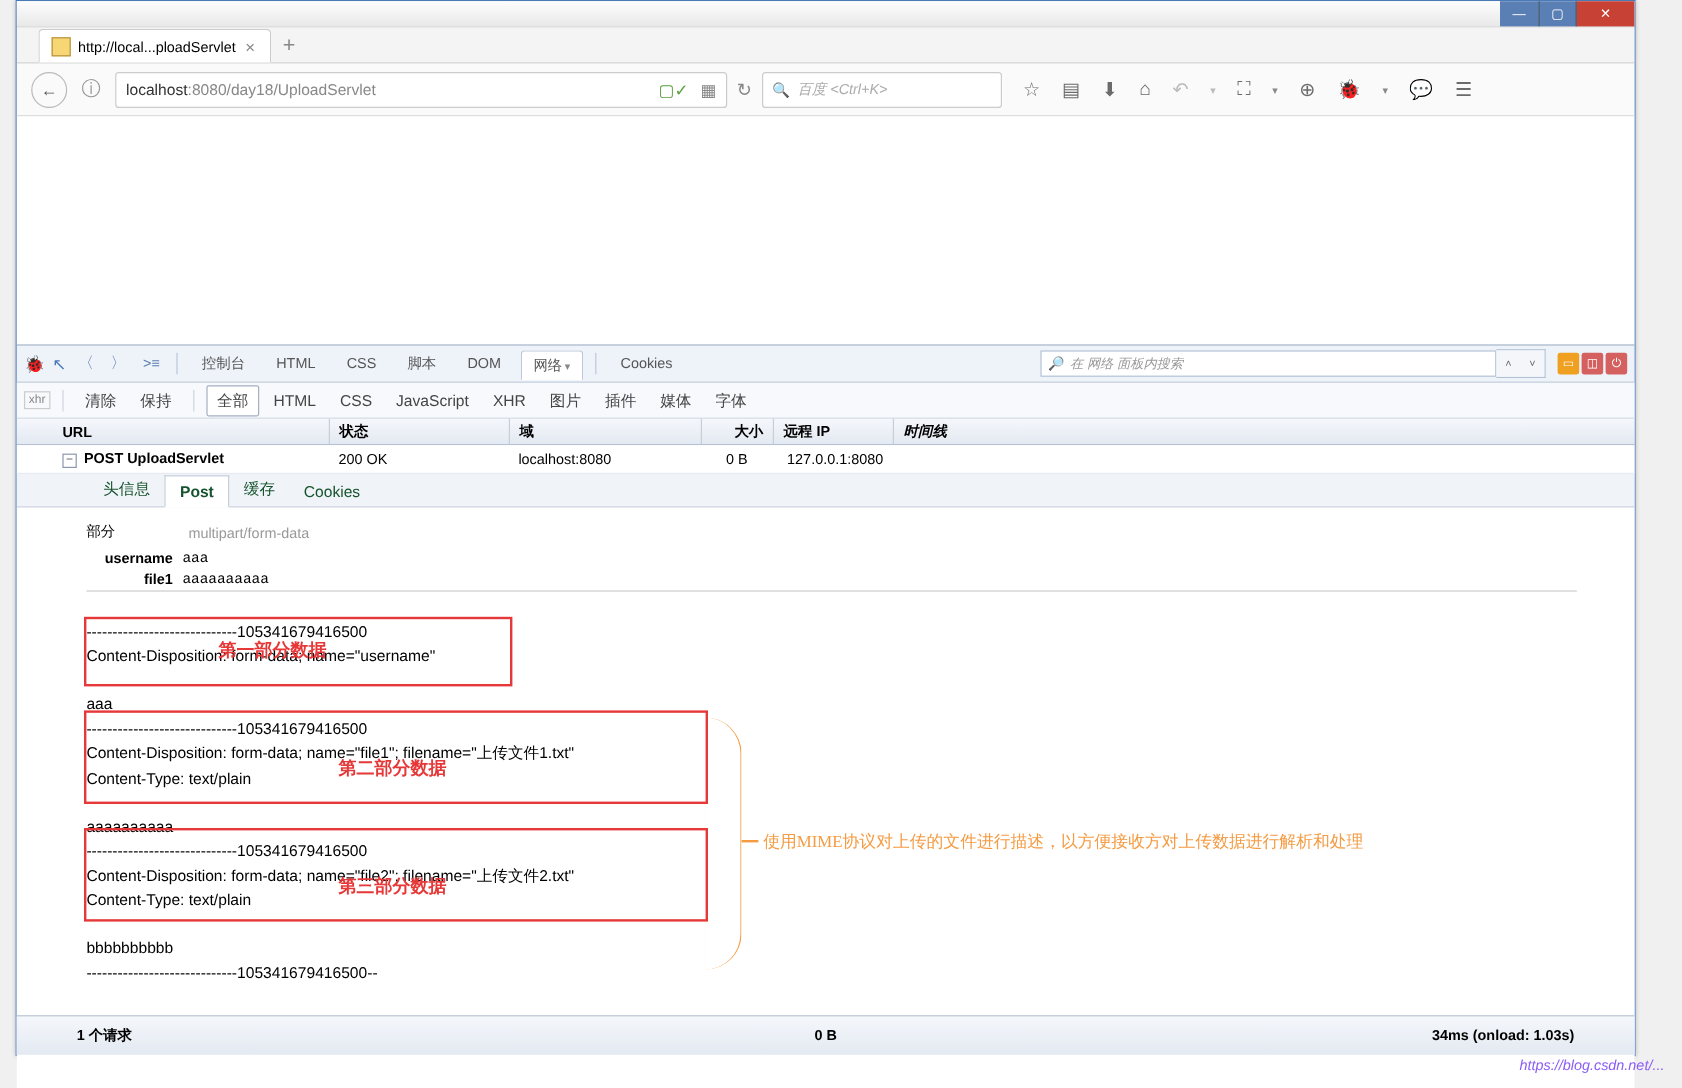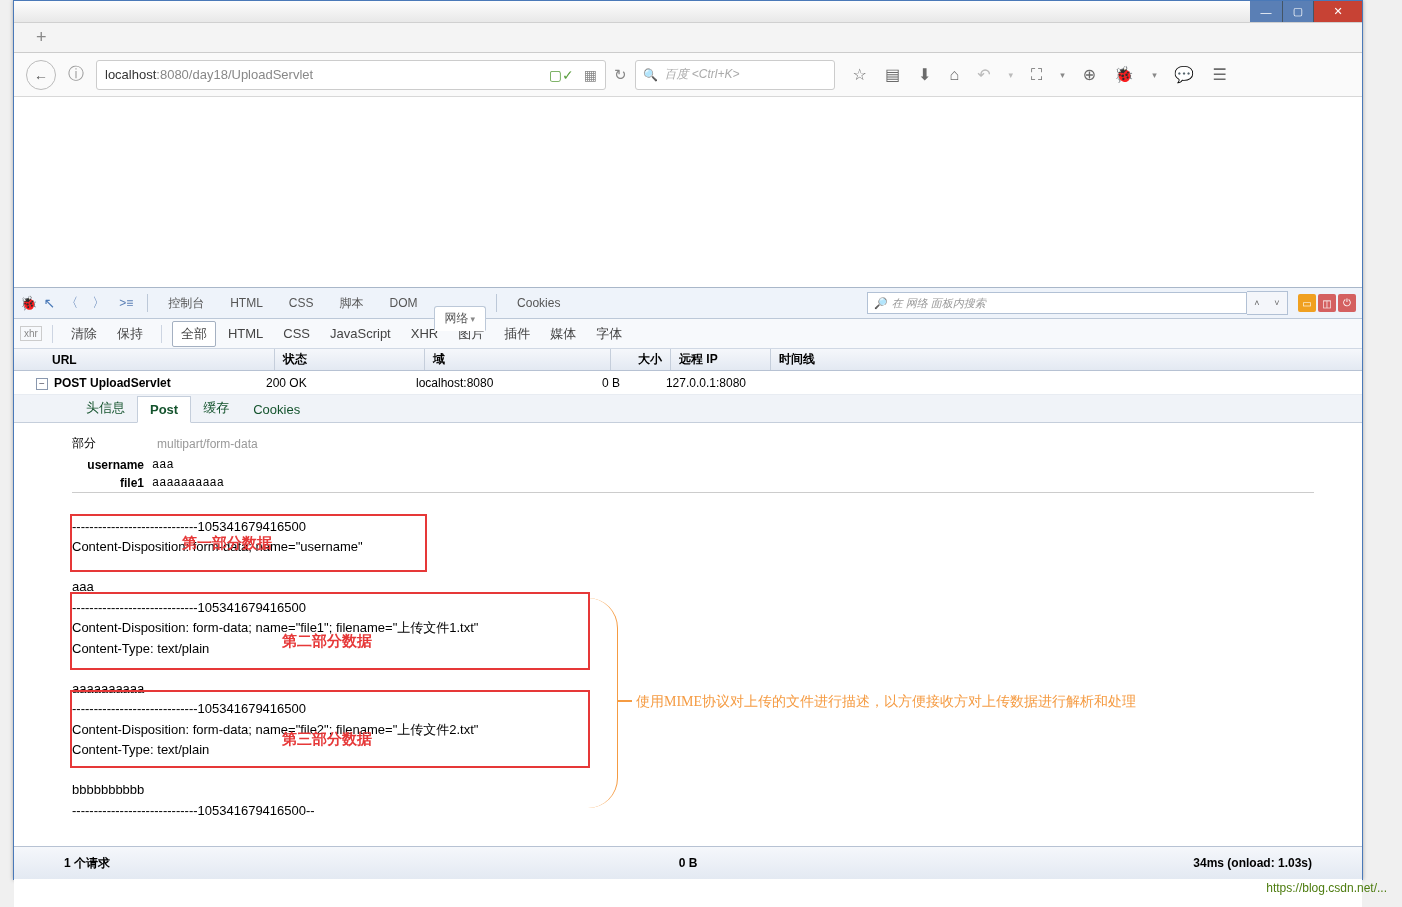--- a/index.html
+++ b/index.html
@@ -37,21 +37,21 @@
 .content-white { height: 190px; background: #fff; }
 
 
 .devtools { border-top: 1px solid #a9b7c9; background: #eef3fa; }
 .dt-toolbar { height: 31px; display: flex; align-items: center; padding: 0 6px; gap: 6px; border-bottom: 1px solid #bcc8d8; font-size: 12px; }
 .dt-toolbar .bug { color: #d4a017; font-size: 14px; }
 .dt-toolbar .cursor { color: #4a79b8; font-size: 14px; }
 .dt-toolbar .arrow { color: #5a7fb5; font-size: 13px; padding: 0 4px; }
 .dt-toolbar .sep { width: 1px; height: 18px; background: #bcc8d8; margin: 0 4px; }
 .dt-panel { padding: 3px 10px; color: #555; cursor: pointer; }
-.dt-panel.active { background: #fff; border: 1px solid #bcc8d8; border-radius: 3px 3px 0 0; border-bottom-color: #fff; position: relative; top: 15px; }
+.dt-panel.active { background: #fff; border: 1px solid #bcc8d8; border-radius: 3px 3px 0 0; border-bottom-color: #fff; position: relative; top: 1px; }
 .dt-panel .drop { font-size: 9px; color: #888; margin-left: 2px; }
 .dt-search { margin-left: auto; display: flex; align-items: center; }
 .dt-searchbox { width: 380px; height: 22px; border: 1px solid #b2c1d5; background: #fff; font-size: 11px; color: #999; padding: 0 6px; display: flex; align-items: center; gap: 4px; font-style: italic; }
 .dt-searchbox .mag { color: #5a7fb5; font-style: normal; }
 .dt-updown { display: flex; border: 1px solid #b2c1d5; border-left: none; }
 .dt-updown span { width: 20px; height: 22px; display: flex; align-items: center; justify-content: center; font-size: 9px; color: #666; background: #f4f6fa; }
 .dt-winbtns { display: flex; gap: 2px; margin-left: 10px; }
 .dt-winbtn { width: 18px; height: 18px; border-radius: 2px; display: flex; align-items: center; justify-content: center; color: #fff; font-size: 10px; }
 .dt-minimize { background: #f0a020; }
 .dt-popout { background: #d46060; }
@@ -63,26 +63,26 @@
 .filter-btn { padding: 3px 8px; color: #444; cursor: pointer; }
 .filter-btn.active { background: #fff; border: 1px solid #a4b0c1; border-radius: 2px; }
 .filter-row .sep { width: 1px; height: 18px; background: #cdd5e2; margin: 0 6px; }
 
 
 .net-header { height: 22px; background: linear-gradient(#f5f7fb, #e3e9f2); display: flex; align-items: center; font-size: 12px; font-weight: bold; border-bottom: 1px solid #b7c2d3; padding-left: 30px; }
 .net-header > div { padding: 0 8px; border-left: 1px solid #c5cedb; height: 100%; display: flex; align-items: center; }
 .col-url { width: 230px; border-left: none !important; }
 .col-status { width: 150px; }
 .col-domain { width: 160px; }
-.col-size { width: 60px; text-align: left; justify-content: flex-end; margin-left: 26px; }
+.col-size { width: 60px; text-align: center; justify-content: flex-end; }
 .col-ip { width: 100px; text-align: right; }
-.col-timeline { flex: 1; }
-
-
-.net-row { height: 24px; display: flex; align-items: center; font-size: 12px; padding-left: 14px; border-bottom: 1px solid #e8ecf2; background: #fff; }
+.col-timeline { flex: 1; font-style: italic; }
+
+
+.net-row { height: 24px; display: flex; align-items: center; font-size: 12px; padding-left: 30px; border-bottom: 1px solid #e8ecf2; background: #fff; }
 .net-row > div { padding: 0 8px; }
 .net-row .expand { width: 12px; height: 12px; border: 1px solid #8a98ae; background: #fff; display: inline-flex; align-items: center; justify-content: center; font-size: 10px; line-height: 1; margin-right: 6px; color: #556; }
 .net-row .req { font-weight: bold; }
 .net-timeline-cell { flex: 1; position: relative; height: 100%; }
 .timeline-bar { position: absolute; left: 10px; top: 5px; width: 6px; height: 12px; background: #b9a3d8; }
 .timeline-text { position: absolute; left: 22px; top: 3px; color: #888; }
 .timeline-mark1 { position: absolute; right: 158px; top: 0; bottom: 0; width: 1px; background: #6aa3e8; }
 .timeline-mark2 { position: absolute; right: 50px; top: 0; bottom: 0; width: 1px; background: #e86a6a; }
 
 
@@ -110,34 +110,39 @@
 .annotation-brace { position: absolute; left: 588px; top: 598px; width: 30px; height: 210px; border-right: 1.5px solid #f59b42; border-radius: 0 80px 80px 0; }
 .annotation-line { position: absolute; left: 618px; top: 700px; width: 14px; height: 1.5px; background: #f59b42; }
 .annotation-text { position: absolute; left: 636px; top: 693px; color: #f59b42; font-size: 14px; font-family: "SimSun", serif; }
 
 
 .statusbar { position: absolute; bottom: 0; left: 0; right: 0; height: 23px; background: linear-gradient(#f5f7fb, #e3e9f2); border-top: 1px solid #b7c2d3; display: flex; align-items: center; font-size: 12px; font-weight: bold; padding: 16px 50px; }
 .statusbar .center { position: absolute; left: 50%; transform: translateX(-50%); }
 .statusbar .right { margin-left: auto; }
 
 
-.watermark { position: absolute; right: 15px; bottom: 12px; color: #4d7c0f; font-size: 12px; pointer-events: none; }
+.watermark { position: absolute; right: 15px; bottom: 12px; color: #8b5cf6; font-size: 12px; font-style: italic; pointer-events: none; }
 </style>
 </head>
 <body>
 
 <div class="window">
 
   <div class="titlebar-row">
     <div class="win-btn win-min">—</div>
     <div class="win-btn win-max">▢</div>
     <div class="win-btn win-close">✕</div>
   </div>
 
   <div class="tabstrip">
+    <div class="tab">
+      <span class="tab-icon"></span>
+      <span>http://local...ploadServlet</span>
+      <span class="tab-close">×</span>
+    </div>
     <span class="tab-add">+</span>
   </div>
 
   <div class="urlbar-row">
     <div class="nav-back">←</div>
     <span class="info-icon">ⓘ</span>
     <div class="urlbar">
       <span class="url-host">localhost</span>
         <span class="url-path">:8080/day18/UploadServlet</span>
       <div class="urlbar-icons">

